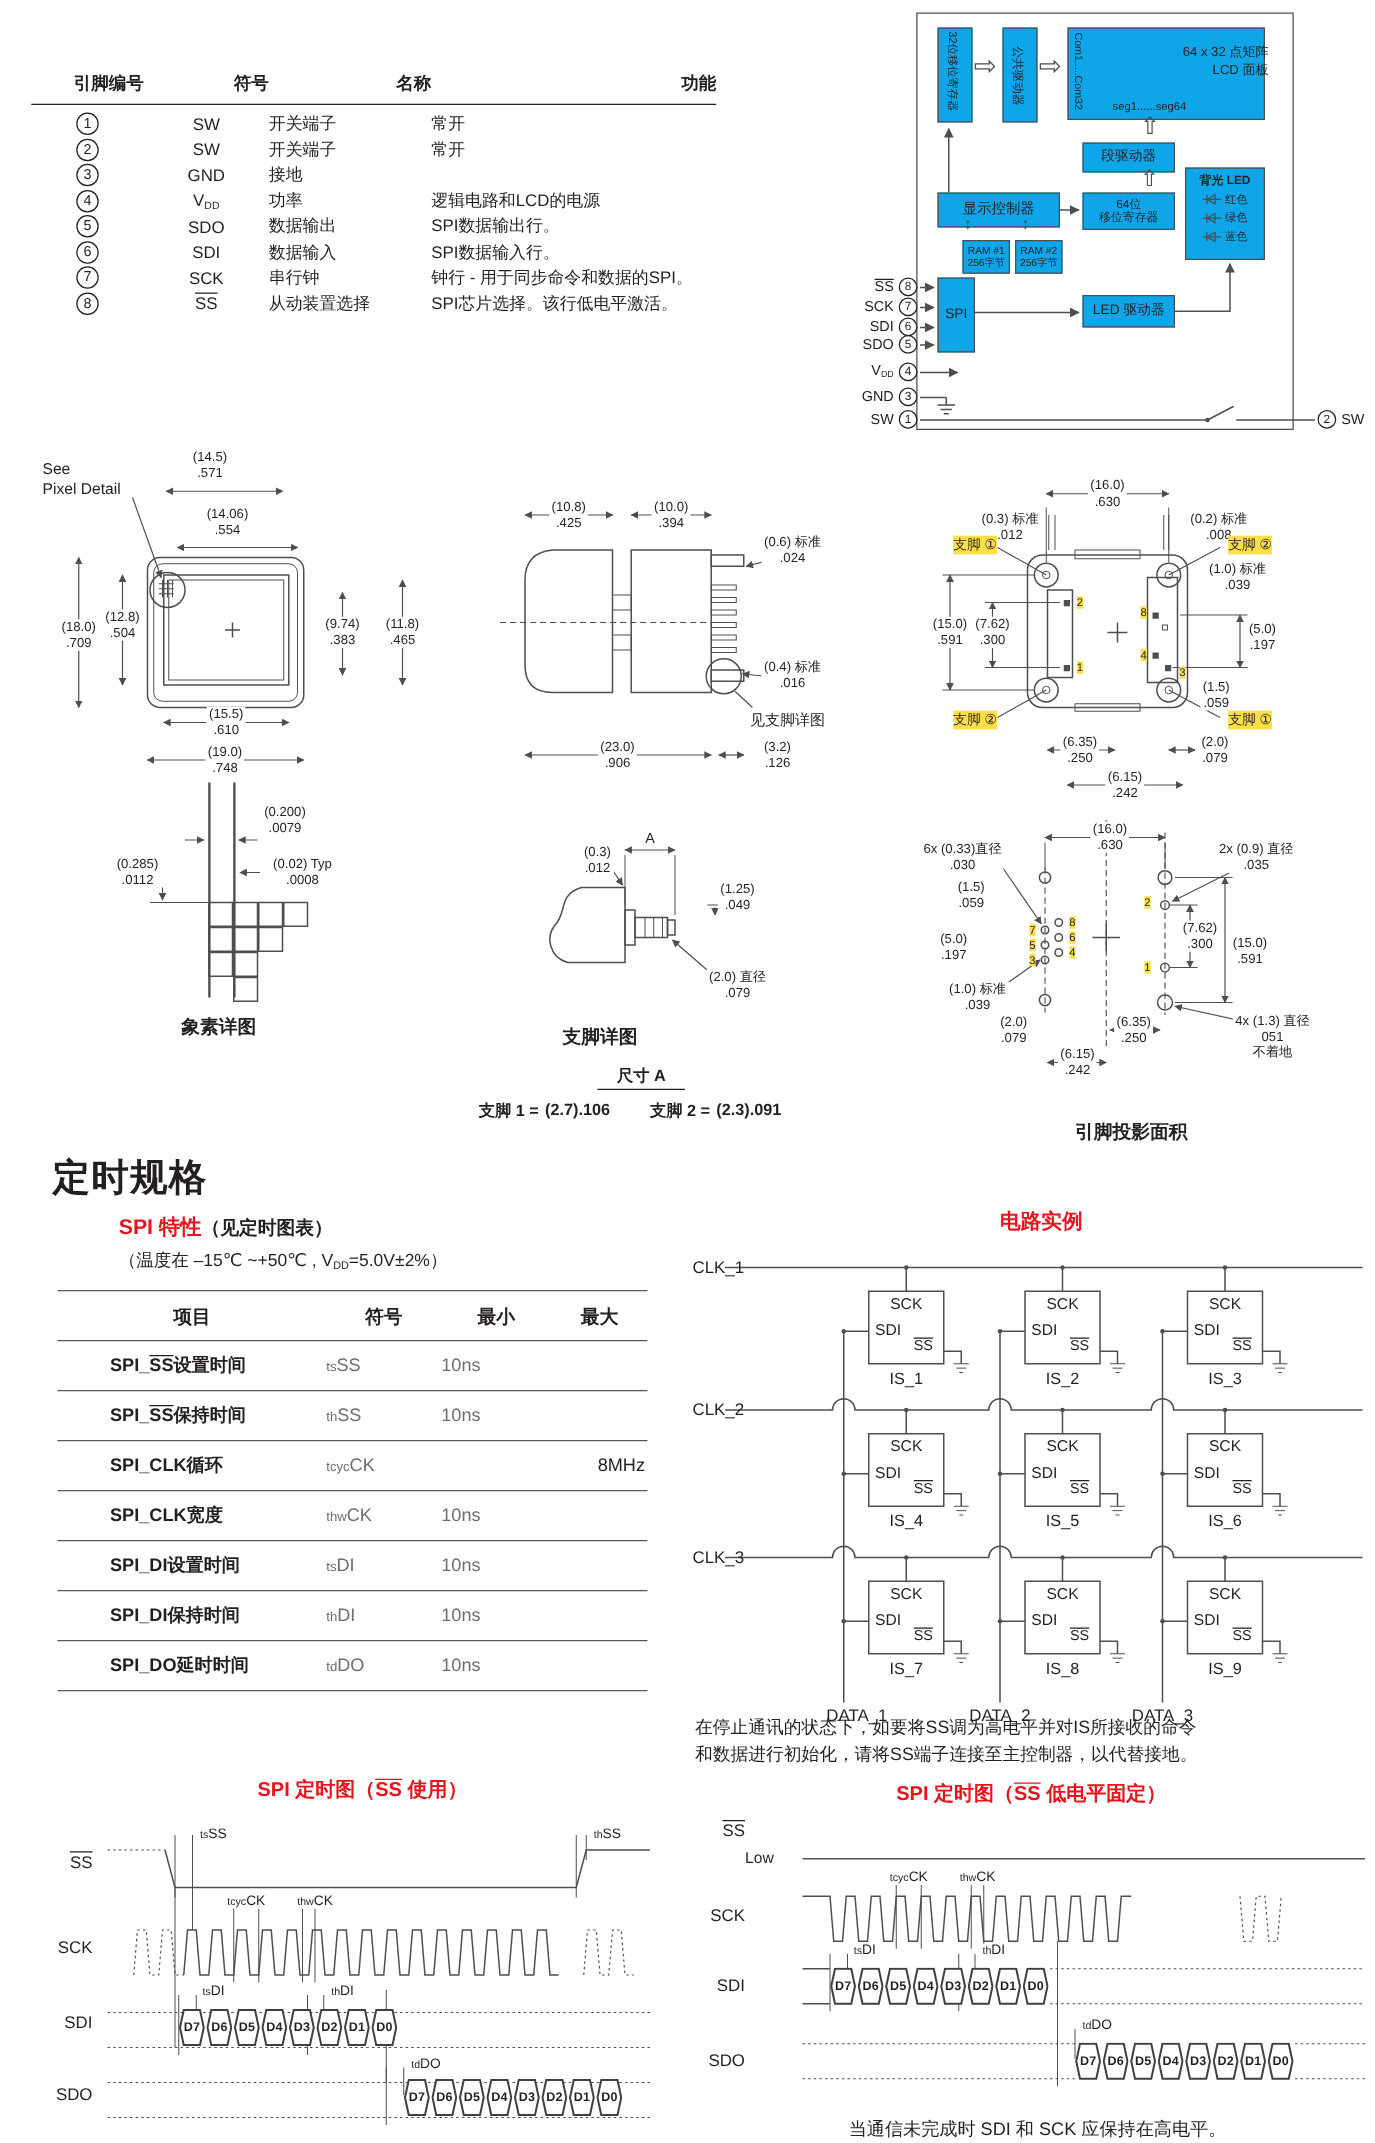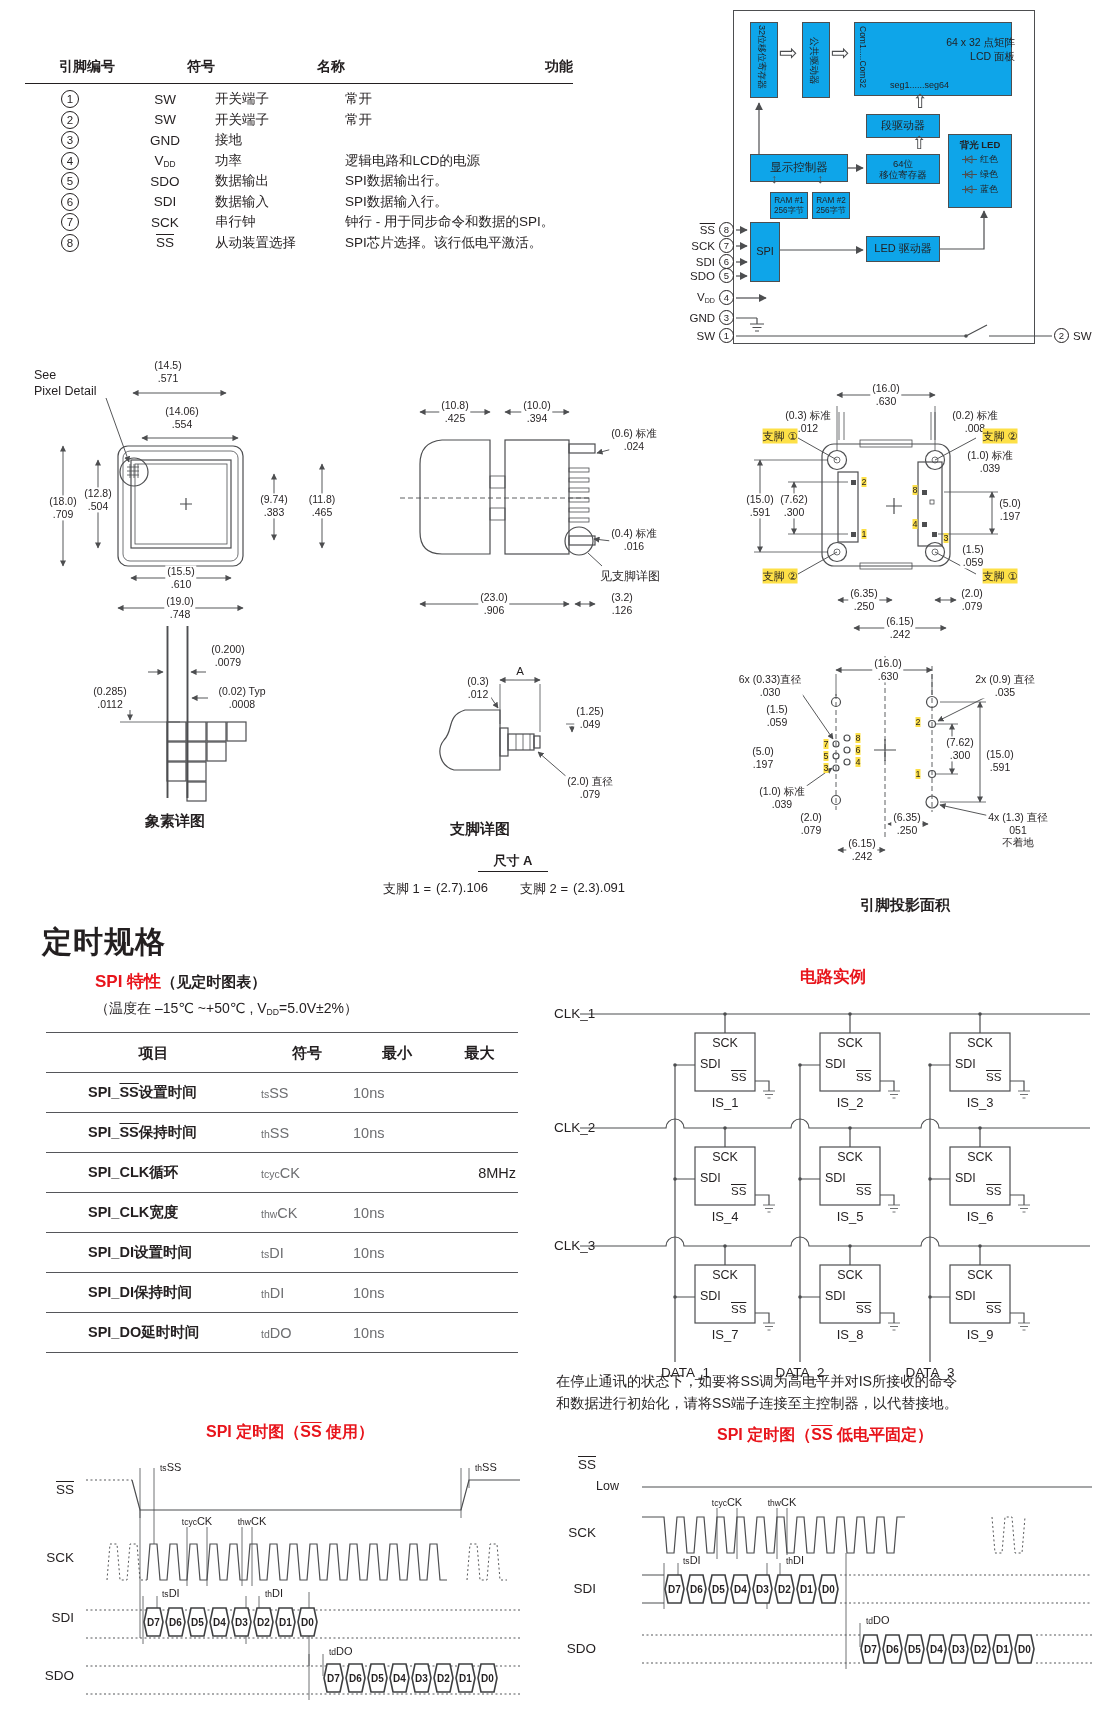--- a/index.html
+++ b/index.html
@@ -39,21 +39,21 @@
 .bbox{position:absolute;border:1.4px solid #4d4e50;background:#0ea5e9;display:flex;flex-direction:column;align-items:center;justify-content:center;text-align:center;line-height:1.2;z-index:2}
 .vtext{position:absolute;white-space:nowrap;transform:rotate(90deg);transform-origin:left top;z-index:3}
 .bigarr{position:absolute;color:#4d4e50;z-index:3;line-height:1}
 .bd-pin{position:absolute;display:flex;align-items:center;justify-content:flex-end;gap:4px;width:58px;font-size:11.5px;z-index:3}
 .ledrow{display:flex;align-items:center;gap:3px;height:15px;font-size:9px}
 .ledrow svg path{fill:none;stroke:#4d4e50;stroke-width:1}
 
 .h1{position:absolute;font-size:30px;font-weight:bold;letter-spacing:1px}
 .redb{color:#e8141b;font-weight:bold}
 .caption{position:absolute;font-weight:bold;font-size:15px;text-align:center;z-index:3}
-.sizerow{position:absolute;display:flex;gap:5px;font-size:13px;font-weight:normal;align-items:flex-start;z-index:3}
+.sizerow{position:absolute;display:flex;gap:5px;font-size:13px;font-weight:bold;align-items:flex-start;z-index:3}
 .dimcol{display:flex;align-items:center;line-height:1.25}
 
 .ttable{position:absolute;left:46px;top:1032px;width:472px;border-top:1.6px solid #55565a;font-size:14.5px}
 .thead{display:flex;font-weight:bold;font-size:15px;padding:11px 0 9px;border-bottom:1.6px solid #55565a}
 .thead span{text-align:center}
 .hc1{width:215px}.hc2{width:92px}.hc3{width:88px}.hc4{flex:1}
 .trow{display:flex;align-items:center;padding:10px 0;border-bottom:1.4px solid #55565a}
 .trow:last-of-type{border-bottom:1.8px solid #55565a}
 .tc1{width:215px;padding-left:42px;font-weight:bold}
 .tc2{width:92px;color:#6d6e71}
@@ -1046,14 +1046,15 @@
           <i>D1</i>
         </span>
         <span class="bit">
           <svg viewBox="0 0 21 30">
             <polygon points="4,1 17,1 20,15 17,29 4,29 1,15"></polygon>
           </svg>
           <i>D0</i>
         </span>
     </div>
   </div>
+  <div class="tnote" style="left:615px;top:1694px;width:430px;text-align:center;font-size:14.5px">当通信未完成时 SDI 和 SCK 应保持在高电平。</div>
 
 </div>
 
 </body></html>

